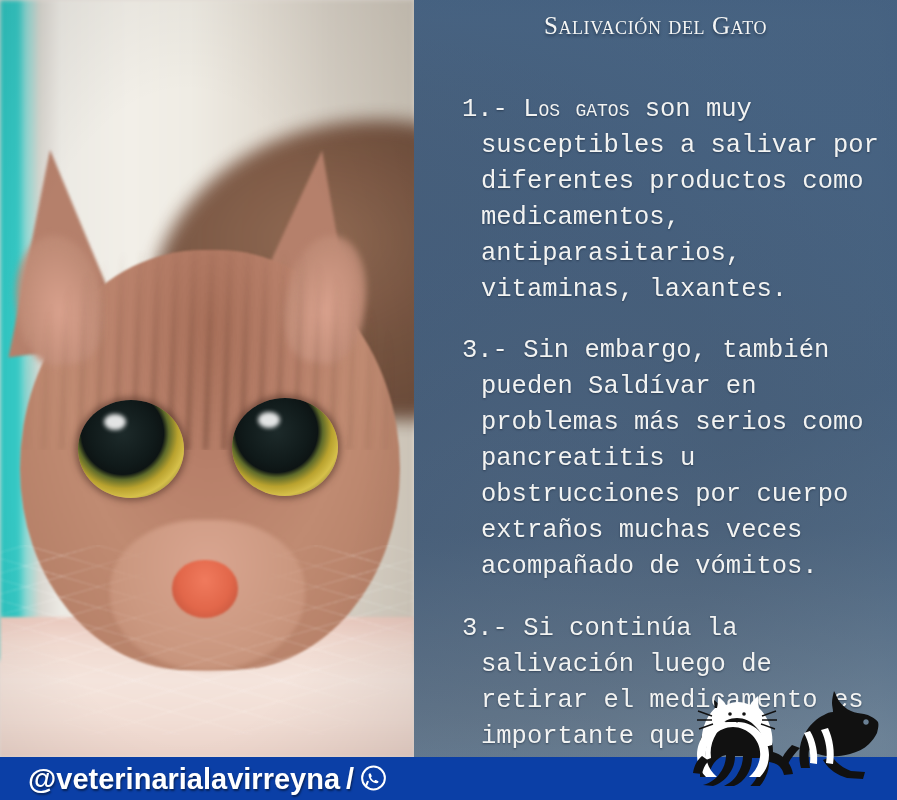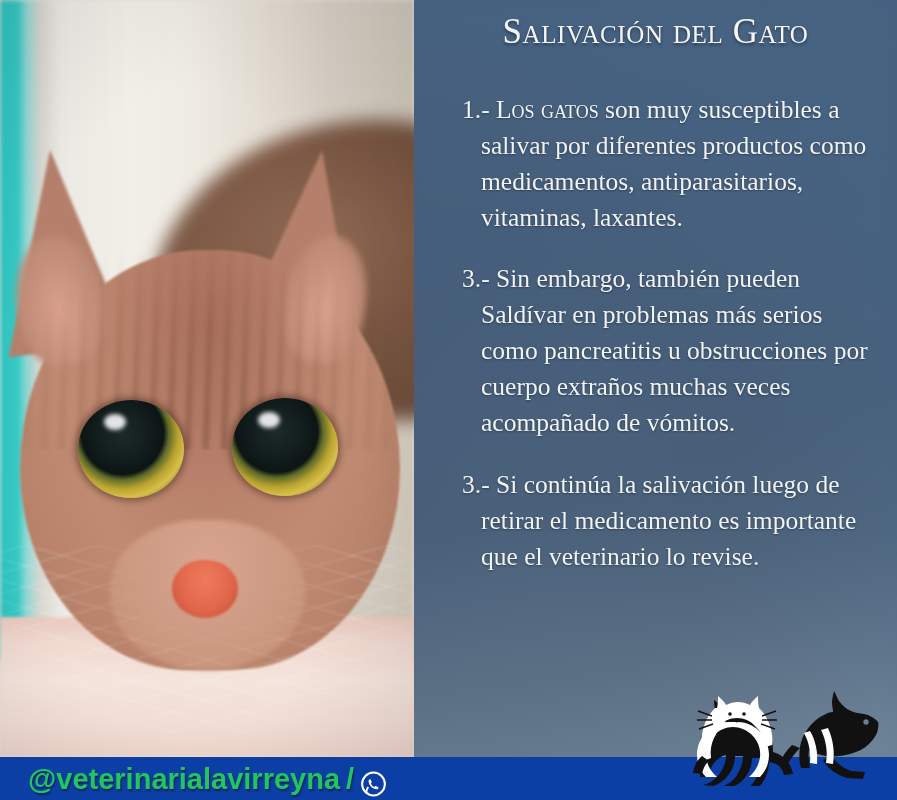--- a/index.html
+++ b/index.html
@@ -208,33 +208,33 @@
     color: #f3f4f3;
     text-shadow: 0 1px 2px rgba(20,35,55,.55);
   }
 
   .poster-title {
     position: absolute;
     left: 0; right: 0; top: 12px;
     text-align: center;
     font-family: "Liberation Serif", serif;
     font-variant: small-caps;
-    font-size: 35px;
+    font-size: 25px;
     letter-spacing: .6px;
     color: #f4f5f4;
     text-shadow: 0 2px 3px rgba(15,30,50,.6);
     white-space: nowrap;
   }
 
   .points {
     position: absolute;
     left: 48px; right: 12px; top: 66px;
   }
   .point {
-    font-family: Liberation Serif, serif;
+    font-family: Liberation Mono, monospace;
     font-size: 25.5px;
     line-height: 36px;
     color: #f2f3f2;
     text-indent: -19px;
     padding-left: 19px;
     margin-bottom: 22px;
   }
   .point .sc { font-variant: small-caps; }
 
   
@@ -252,26 +252,26 @@
     left: 0; bottom: 0;
     width: 897px; height: 43px;
     background: #0b3fa6;
     z-index: 4;
   }
   .banner-text {
     position: absolute;
     left: 28px; top: 50%;
     transform: translateY(-50%);
     display: flex;
-    align-items: flex-end;
+    align-items: flex-start;
     gap: 6px;
     font-family: "Liberation Sans", sans-serif;
     font-weight: bold;
     font-size: 29px;
-    color: #22c55e;
+    color: #ffffff;
     text-shadow: 1px 2px 2px rgba(0,0,0,.45);
     white-space: nowrap;
   }
   .wa-icon {
     display: inline-block;
     width: 27px; height: 27px;
     position: relative;
     top: 2px;
   }
   .wa-icon svg { display:block; width: 100%; height: 100%; }

